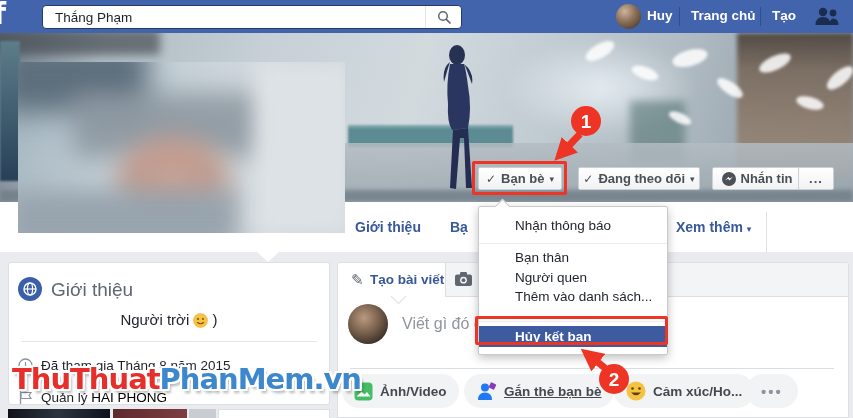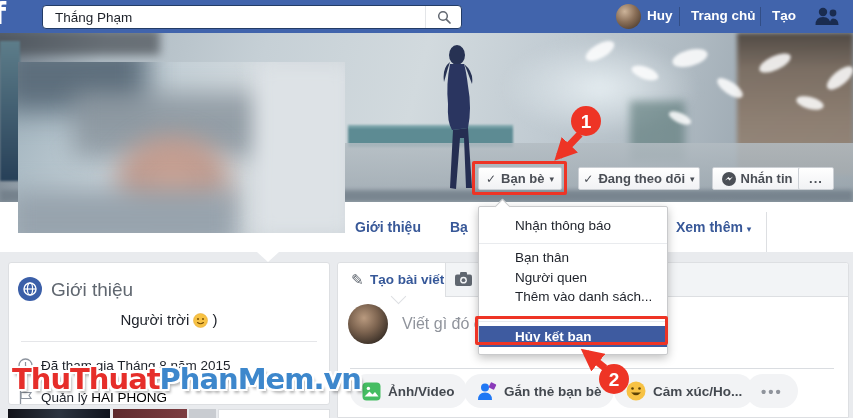--- a/index.html
+++ b/index.html
@@ -239,29 +239,29 @@
     <svg class="cam" width="19" height="16" viewBox="0 0 19 16">
       <rect x="1" y="3.5" width="17" height="11.5" rx="2" fill="#606770"></rect>
       <rect x="6" y="1" width="7" height="4" rx="1.2" fill="#606770"></rect>
       <circle cx="9.5" cy="9.2" r="3.4" fill="#f2f4f6"></circle>
       <circle cx="9.5" cy="9.2" r="1.9" fill="#606770"></circle>
     </svg>
     <div class="compose-avatar"></div>
     <div class="placeholder">Viết gì đó ch</div>
     <div class="compose-div"></div>
 
-    <div class="pill" style="left:12px;">
+    <div class="pill" style="left:4px;">
       <svg width="19" height="19" viewBox="0 0 19 19">
         <rect x="0.5" y="0.5" width="18" height="18" rx="4" fill="#45bd62"></rect>
         <circle cx="6.4" cy="6.4" r="1.7" fill="#fff"></circle>
         <path d="M2.5 14.5 L7.5 9.5 L10.5 12.5 L13 10 L16.5 14.5 Z" fill="#fff"></path>
       </svg>
       <span>Ảnh/Video</span>
     </div>
-    <div class="pill" style="left:126px;">
+    <div class="pill" style="left:126px;text-decoration:underline;">
       <svg width="21" height="19" viewBox="0 0 21 19">
         <circle cx="9" cy="5.5" r="4" fill="#2078f4"></circle>
         <path d="M2 18 Q2 10.5 9 10.5 Q16 10.5 16 18 Z" fill="#2078f4"></path>
         <rect x="13.5" y="1" width="6" height="6" rx="1" transform="rotate(25 16.5 4)" fill="#8a3ab9"></rect>
       </svg>
       <span>Gắn thẻ bạn bè</span>
     </div>
     <div class="pill" style="left:276px;">
       <svg width="20" height="20" viewBox="0 0 20 20">
         <circle cx="10" cy="10" r="9.5" fill="#f7c244"></circle>

